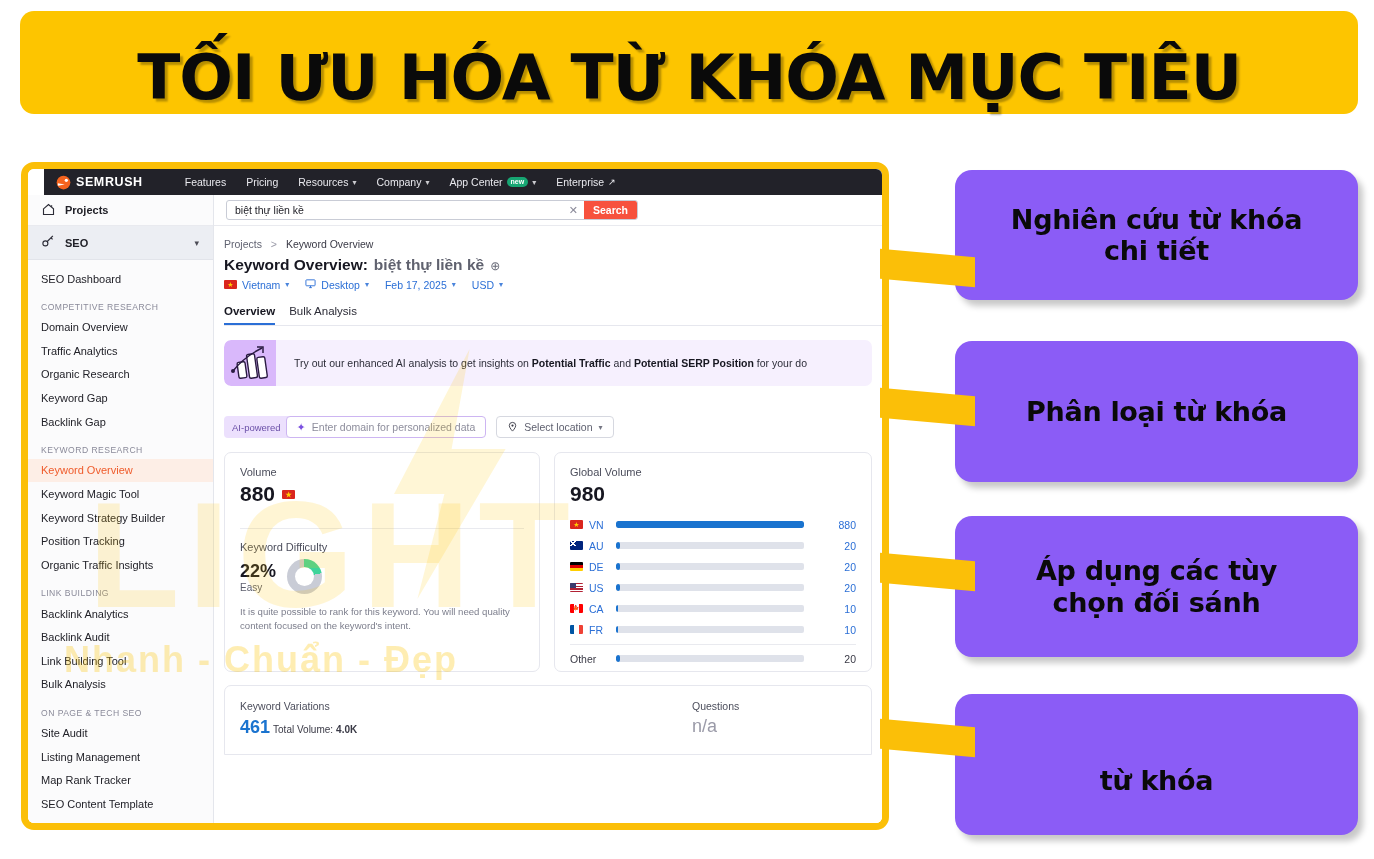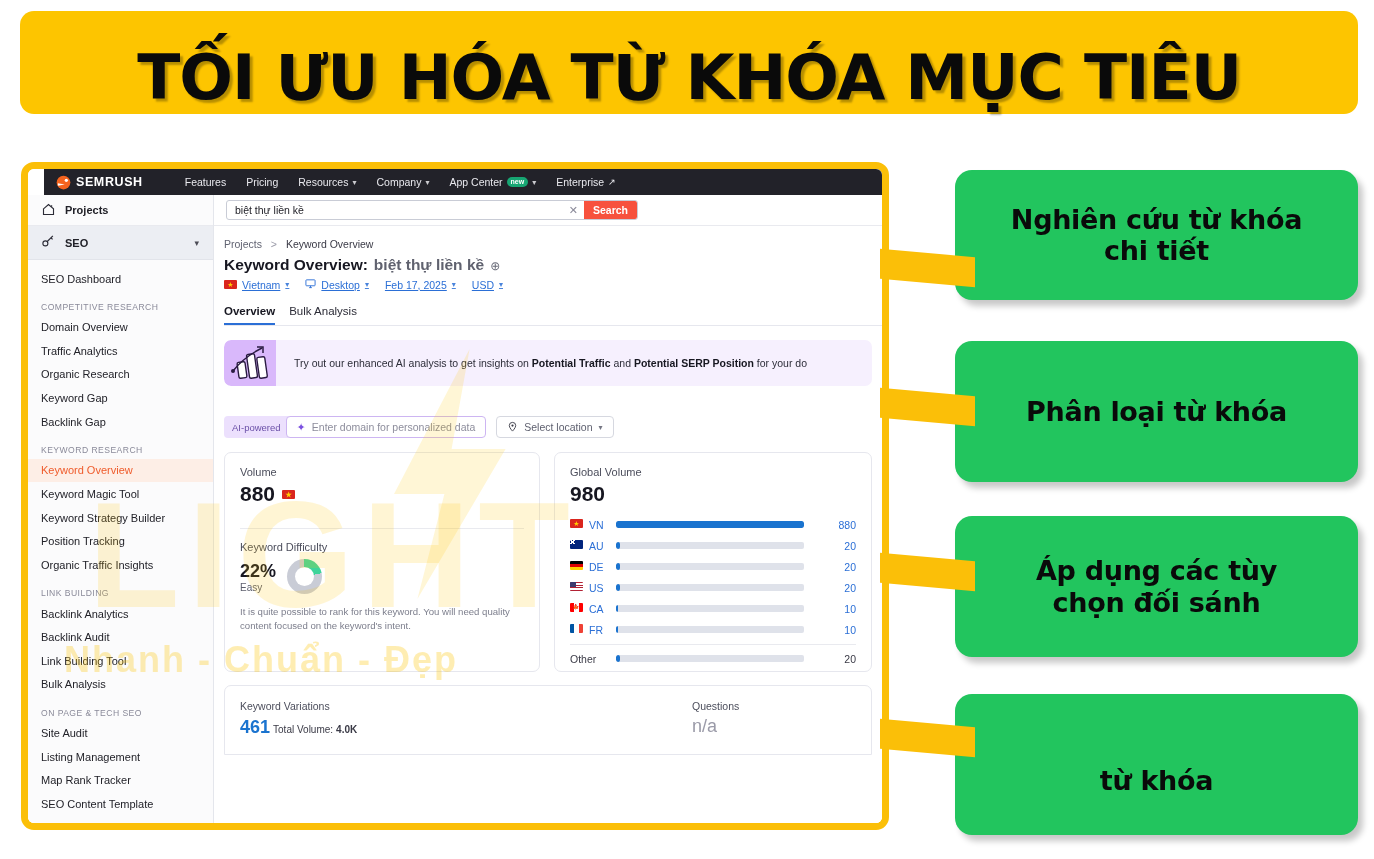--- a/index.html
+++ b/index.html
@@ -108,21 +108,21 @@
   .crumbs .sep{ margin:0 6px; color:#9a9aa8; }
   .crumbs .cur{ color:#3a3a46; }
   .page-title{
     padding:6px 0 0 10px; font-size:15.5px; font-weight:bold; color:#171721;
     display:flex; align-items:baseline; gap:6px;
   }
   .page-title .kw{ color:#60626f; font-weight:bold; }
   .plus-circ{ font-size:12px; color:#6b6d7a; font-weight:normal; }
   .filters{
     padding:4px 0 0 10px; display:flex; align-items:center; gap:16px;
-    font-size:10.5px; color:#2b6fd6;text-decoration:underline;
+    font-size:10.5px; color:#2b6fd6;
   }
   .filters .f{ display:flex; align-items:center; gap:5px; white-space:nowrap; }
   .mon{ color:#2b6fd6; font-size:10px; }
 
   .tabs{
     margin:14px 0 0 10px; display:flex; gap:14px;
     border-bottom:1px solid #e6e7ee; padding-right:10px;
   }
   .tab{ font-size:11.5px; padding-bottom:6px; color:#2b2b36; }
   .tab.active{ font-weight:bold; color:#171721; border-bottom:2.5px solid #2b6fd6; }
@@ -173,21 +173,21 @@
   .kd-pct{ font-size:18px; font-weight:bold; color:#171721; }
   .kd-easy{ font-size:10px; color:#5c5e6c; margin-top:0px; }
   .donut{ width:35px; height:35px; border-radius:50%;
     background:conic-gradient(#3ed49a 0 22%, #c9ccd6 22% 100%);
     position:relative; }
   .donut::after{ content:""; position:absolute; inset:8px; border-radius:50%; background:#fff; }
   .kd-note{ margin-top:11px; font-size:9.6px; line-height:1.45; color:#7c7e8c; }
 
   .gv-rows{ margin-top:8px; }
   .gv-row{ display:flex; align-items:center; height:21px; font-size:10.5px; }
-  .gv-cc{ width:46px; display:flex; align-items:flex-start; gap:6px; color:#2b6fd6; }
+  .gv-cc{ width:46px; display:flex; align-items:center; gap:6px; color:#2b6fd6; }
   .gv-bar{ flex:1; height:7px; background:#dfe2ea; border-radius:2px; position:relative; overflow:hidden; }
   .gv-fill{ position:absolute; left:0; top:0; bottom:0; background:#1a73cf; border-radius:2px; }
   .gv-val{ width:52px; text-align:right; color:#2b6fd6; font-size:10.5px; }
   .gv-row.other .gv-cc,.gv-row.other .gv-val{ color:#3a3a46; }
   .gv-sep{ height:1px; background:#e9eaef; margin:4px 0 3px 0; }
 
   .ideas{
     margin:13px 10px 0 10px; background:#fff; border:1px solid #e6e7ee;
     border-radius:7px 7px 0 0; overflow:hidden;
   }
@@ -239,21 +239,21 @@
     letter-spacing:2px;
   }
   .wm-bolt{
     position:absolute; left:330px; top:180px; width:180px; height:250px;
     background:rgba(253,197,0,.16);
     clip-path: polygon(62% 0,20% 58%,48% 58%,33% 100%,82% 40%,52% 40%);
   }
 
   
   .callout{
-    position:absolute; background:#22c55e; border-radius:17px;
+    position:absolute; background:#8b5cf6; border-radius:17px;
     box-shadow: 5px 6px 6px rgba(0,0,0,.22);
     display:flex; align-items:center; justify-content:center;
     text-align:center; padding:6px 22px;
   }
   .callout span{
     font-family:"DejaVu Sans", sans-serif;
     font-weight:bold; font-size:27px; color:#0a0a0a; line-height:1.16;
     letter-spacing:-.3px;
   }
   .arm{

